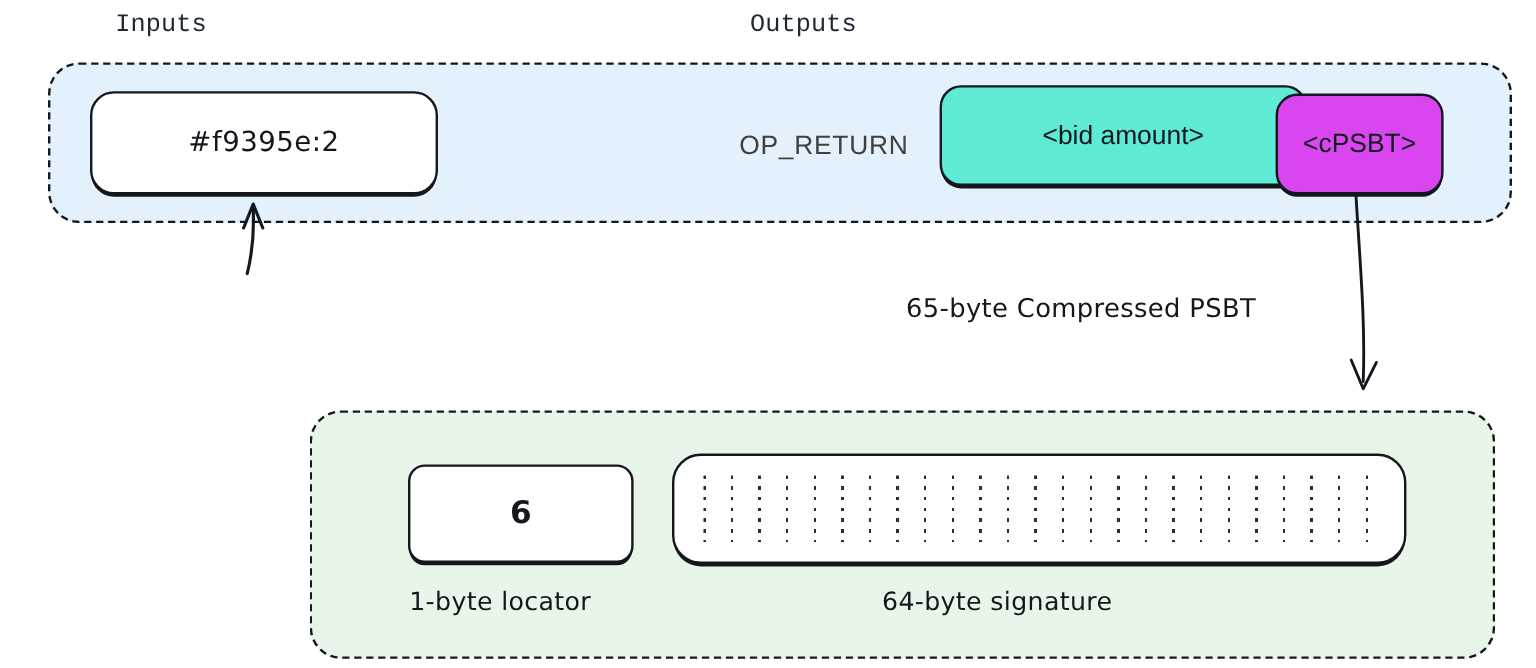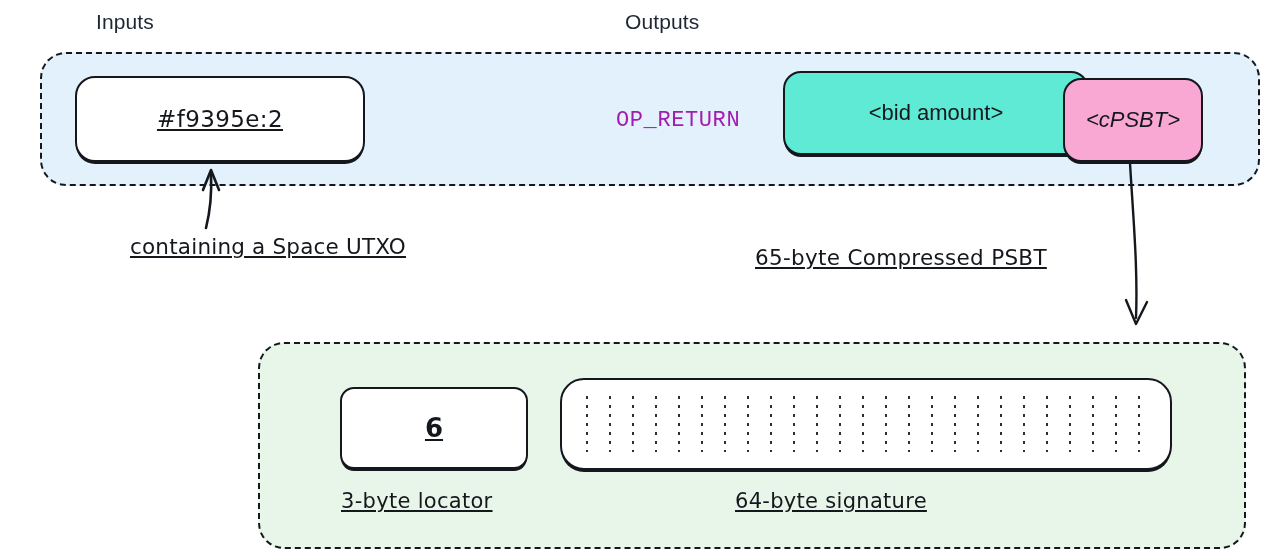--- a/index.html
+++ b/index.html
@@ -12,21 +12,21 @@
     height: 557px;
     position: relative;
     overflow: hidden;
     font-family: "Liberation Sans", sans-serif;
     color: #1d2430;
   }
 
   
   .section-label {
     position: absolute;
-    font-family: Liberation Sans, sans-serif;
+    font-family: Liberation Mono, monospace;
     font-size: 21px;
     font-weight: 400;
     color: #1f2733;
     letter-spacing: 0.1px;
     white-space: nowrap;
   }
   #inputs-label  { left: 96px;  top: 10px; }
   #outputs-label { left: 625px; top: 10px; }
 
   
@@ -77,43 +77,42 @@
     height: 86px;
     background: #ffffff;
     border-radius: 20px;
   }
   #input-utxo-box .box-text { font-size: 23px; letter-spacing: 0.4px; }
 
   #op-return-label {
     position: absolute;
     left: 616px;
     top: 108px;
-    font-family: Liberation Mono, monospace;
+    font-family: Liberation Sans, sans-serif;
     font-size: 22px;
     letter-spacing: 0.6px;
-    color: #a21caf;
+    color: #404040;
     white-space: nowrap;
   }
 
   #bid-amount-box {
     left: 783px;
     top: 71px;
     width: 306px;
     height: 84px;
     background: #5eead4;
     border-radius: 18px;
   }
   #cpsbt-box {
     left: 1063px;
     top: 78px;
     width: 140px;
     height: 84px;
-    background: #f9a8d4;
+    background: #d946ef;
     border-radius: 18px;
-    font-style: italic;
   }
 
   #locator-box {
     left: 340px;
     top: 387px;
     width: 188px;
     height: 82px;
     background: #ffffff;
     border-radius: 14px;
   }
@@ -138,21 +137,20 @@
         #000 0px, #000 3px, transparent 3px, transparent 9px);
     mask-image: repeating-linear-gradient(to bottom,
         #000 0px, #000 3px, transparent 3px, transparent 9px);
   }
 
   
   .hand {
     font-family: "DejaVu Sans", sans-serif;
     color: #14181d;
     white-space: nowrap;
-    text-decoration: underline;
   }
   .caption {
     position: absolute;
     font-size: 21px;
     letter-spacing: 0.3px;
   }
   #locator-caption   { left: 341px; top: 489px; }
   #signature-caption { left: 735px; top: 489px; }
 
   
@@ -208,29 +206,28 @@
 <div class="box" id="cpsbt-box">
   <span class="box-text">&lt;cPSBT&gt;</span>
 </div>
 
 <div class="panel" id="cpsbt-panel">
 </div>
 
 <div class="box" id="locator-box">
   <span class="box-text hand">6</span>
 </div>
-<div class="caption hand" id="locator-caption">3-byte locator</div>
+<div class="caption hand" id="locator-caption">1-byte locator</div>
 
 <div class="box" id="signature-box">
   <div class="sig-dots"></div>
 </div>
 <div class="caption hand" id="signature-caption">64-byte signature</div>
 
 <div class="hand" id="spend-note">
-  <span class="line-2">containing a Space UTXO</span>
 </div>
 
 <div class="hand" id="psbt-note">65-byte Compressed PSBT</div>
 
 <svg id="arrow-layer" viewBox="0 0 1280 557">
 
   <g>
     <path d="M206 228 C 210 212, 212 196, 211 174" stroke="#14181d" stroke-width="2.6" fill="none" stroke-linecap="round"></path>
     <path d="M203 190 L 211 170 L 219 190" stroke="#14181d" stroke-width="2.6" fill="none" stroke-linecap="round" stroke-linejoin="round"></path>
   </g>

